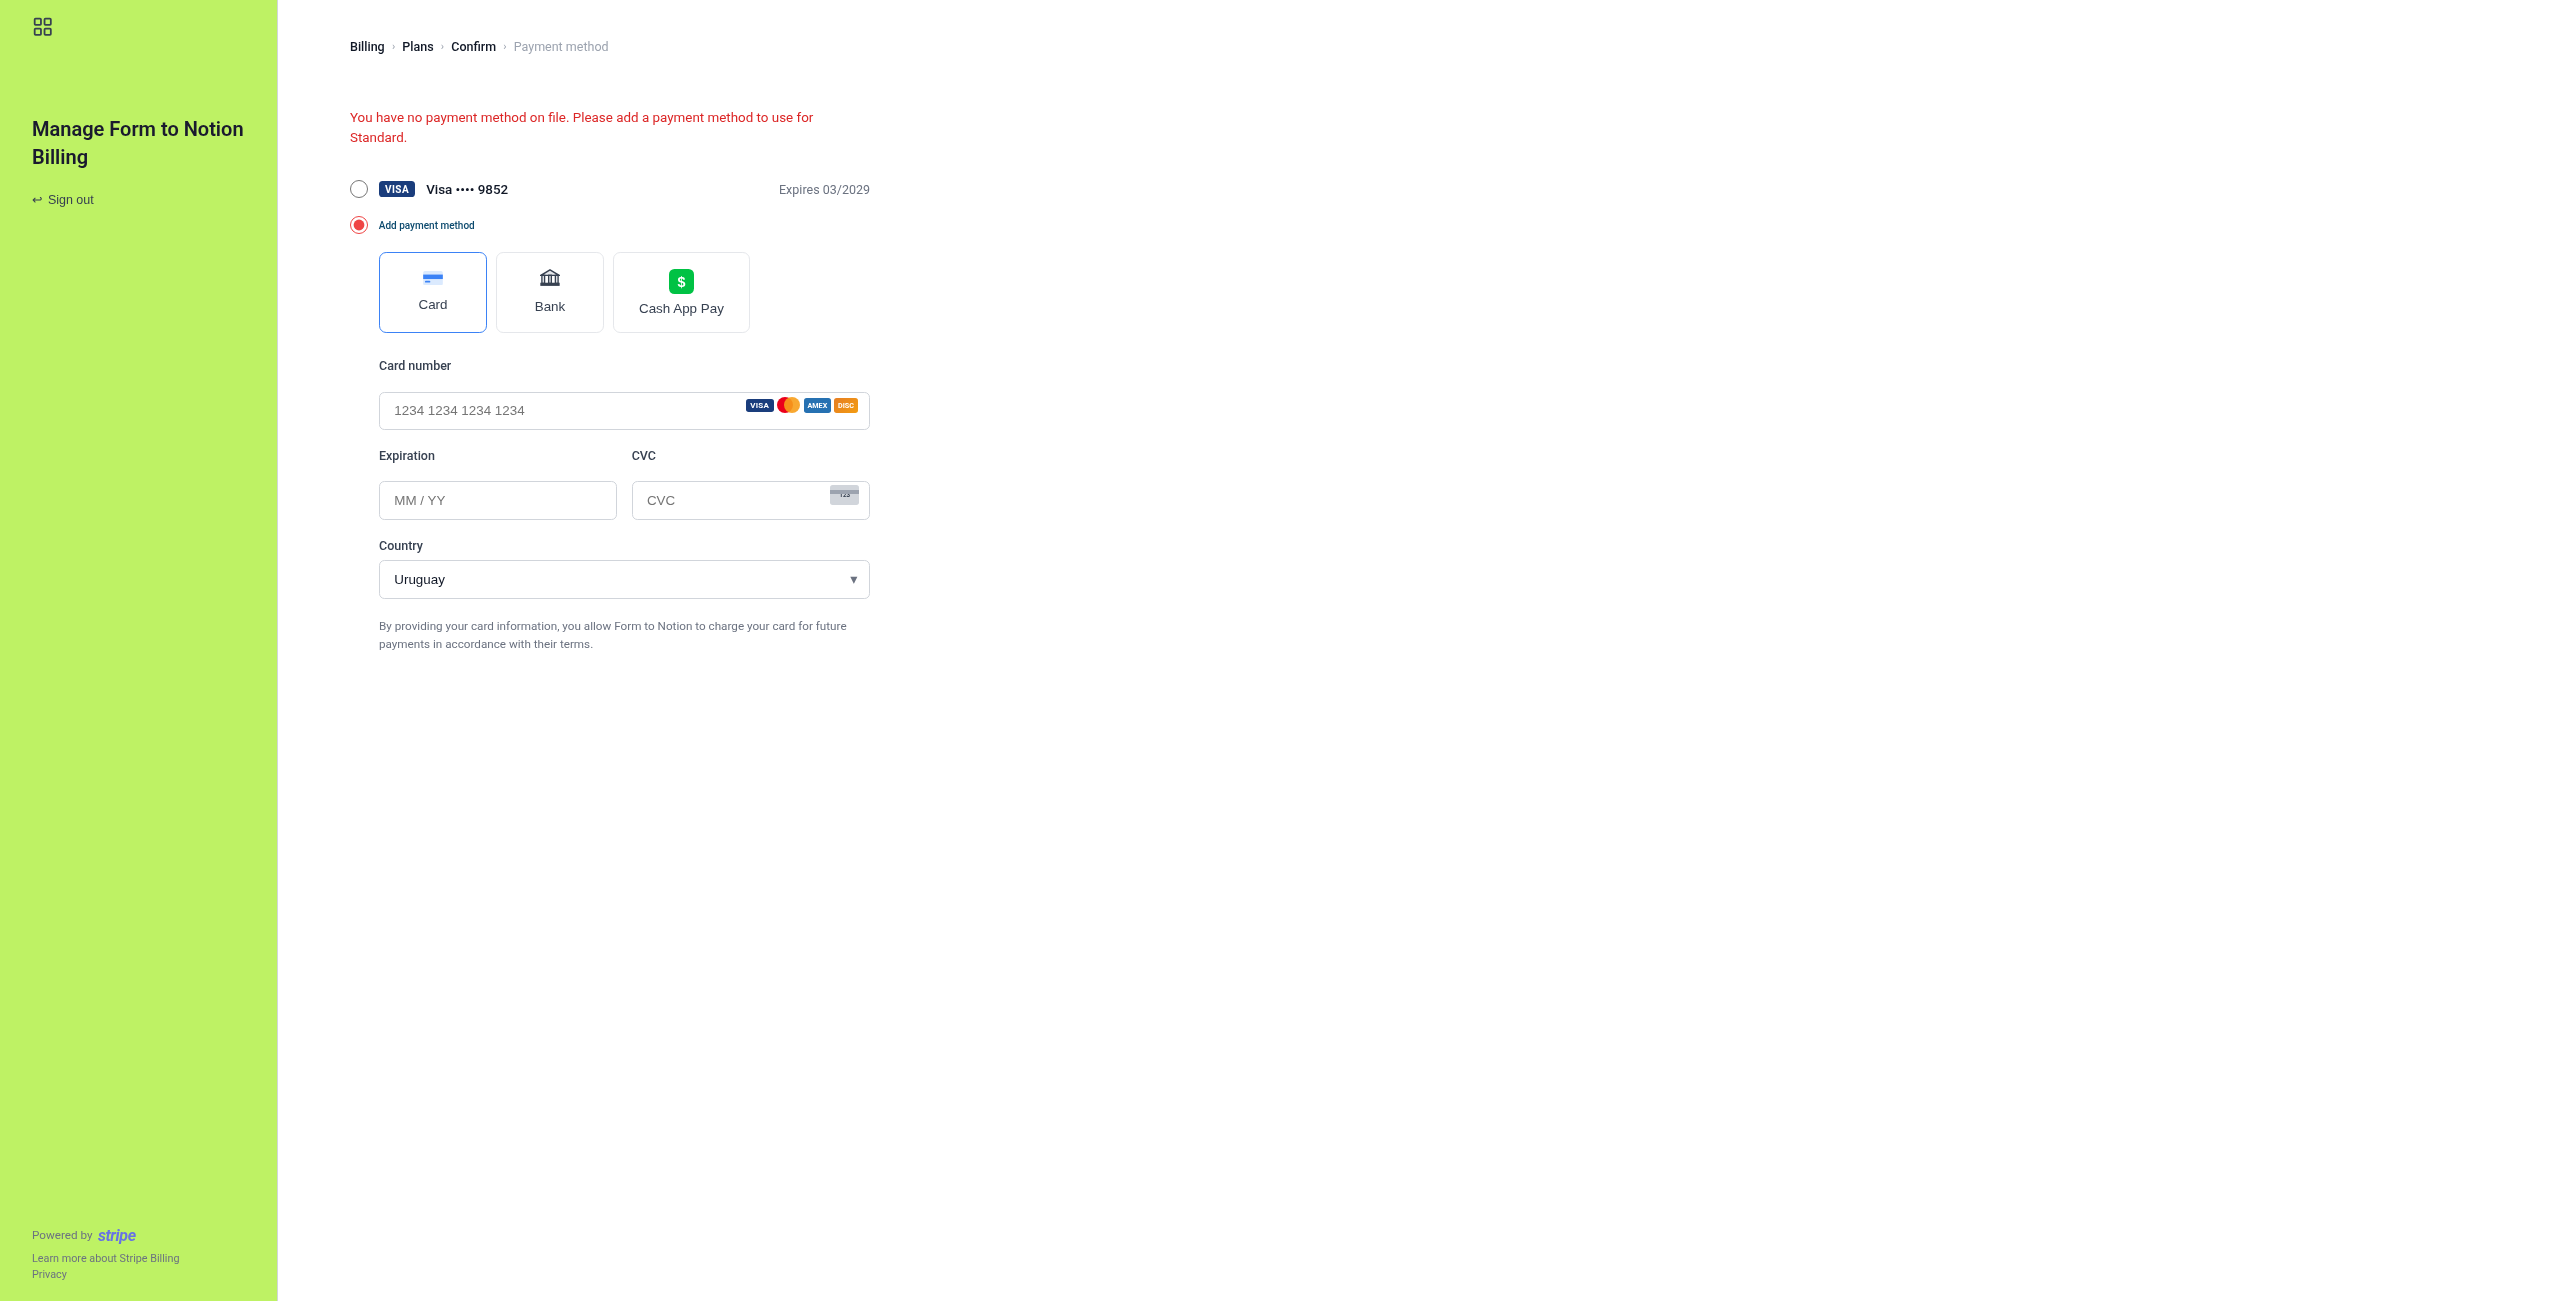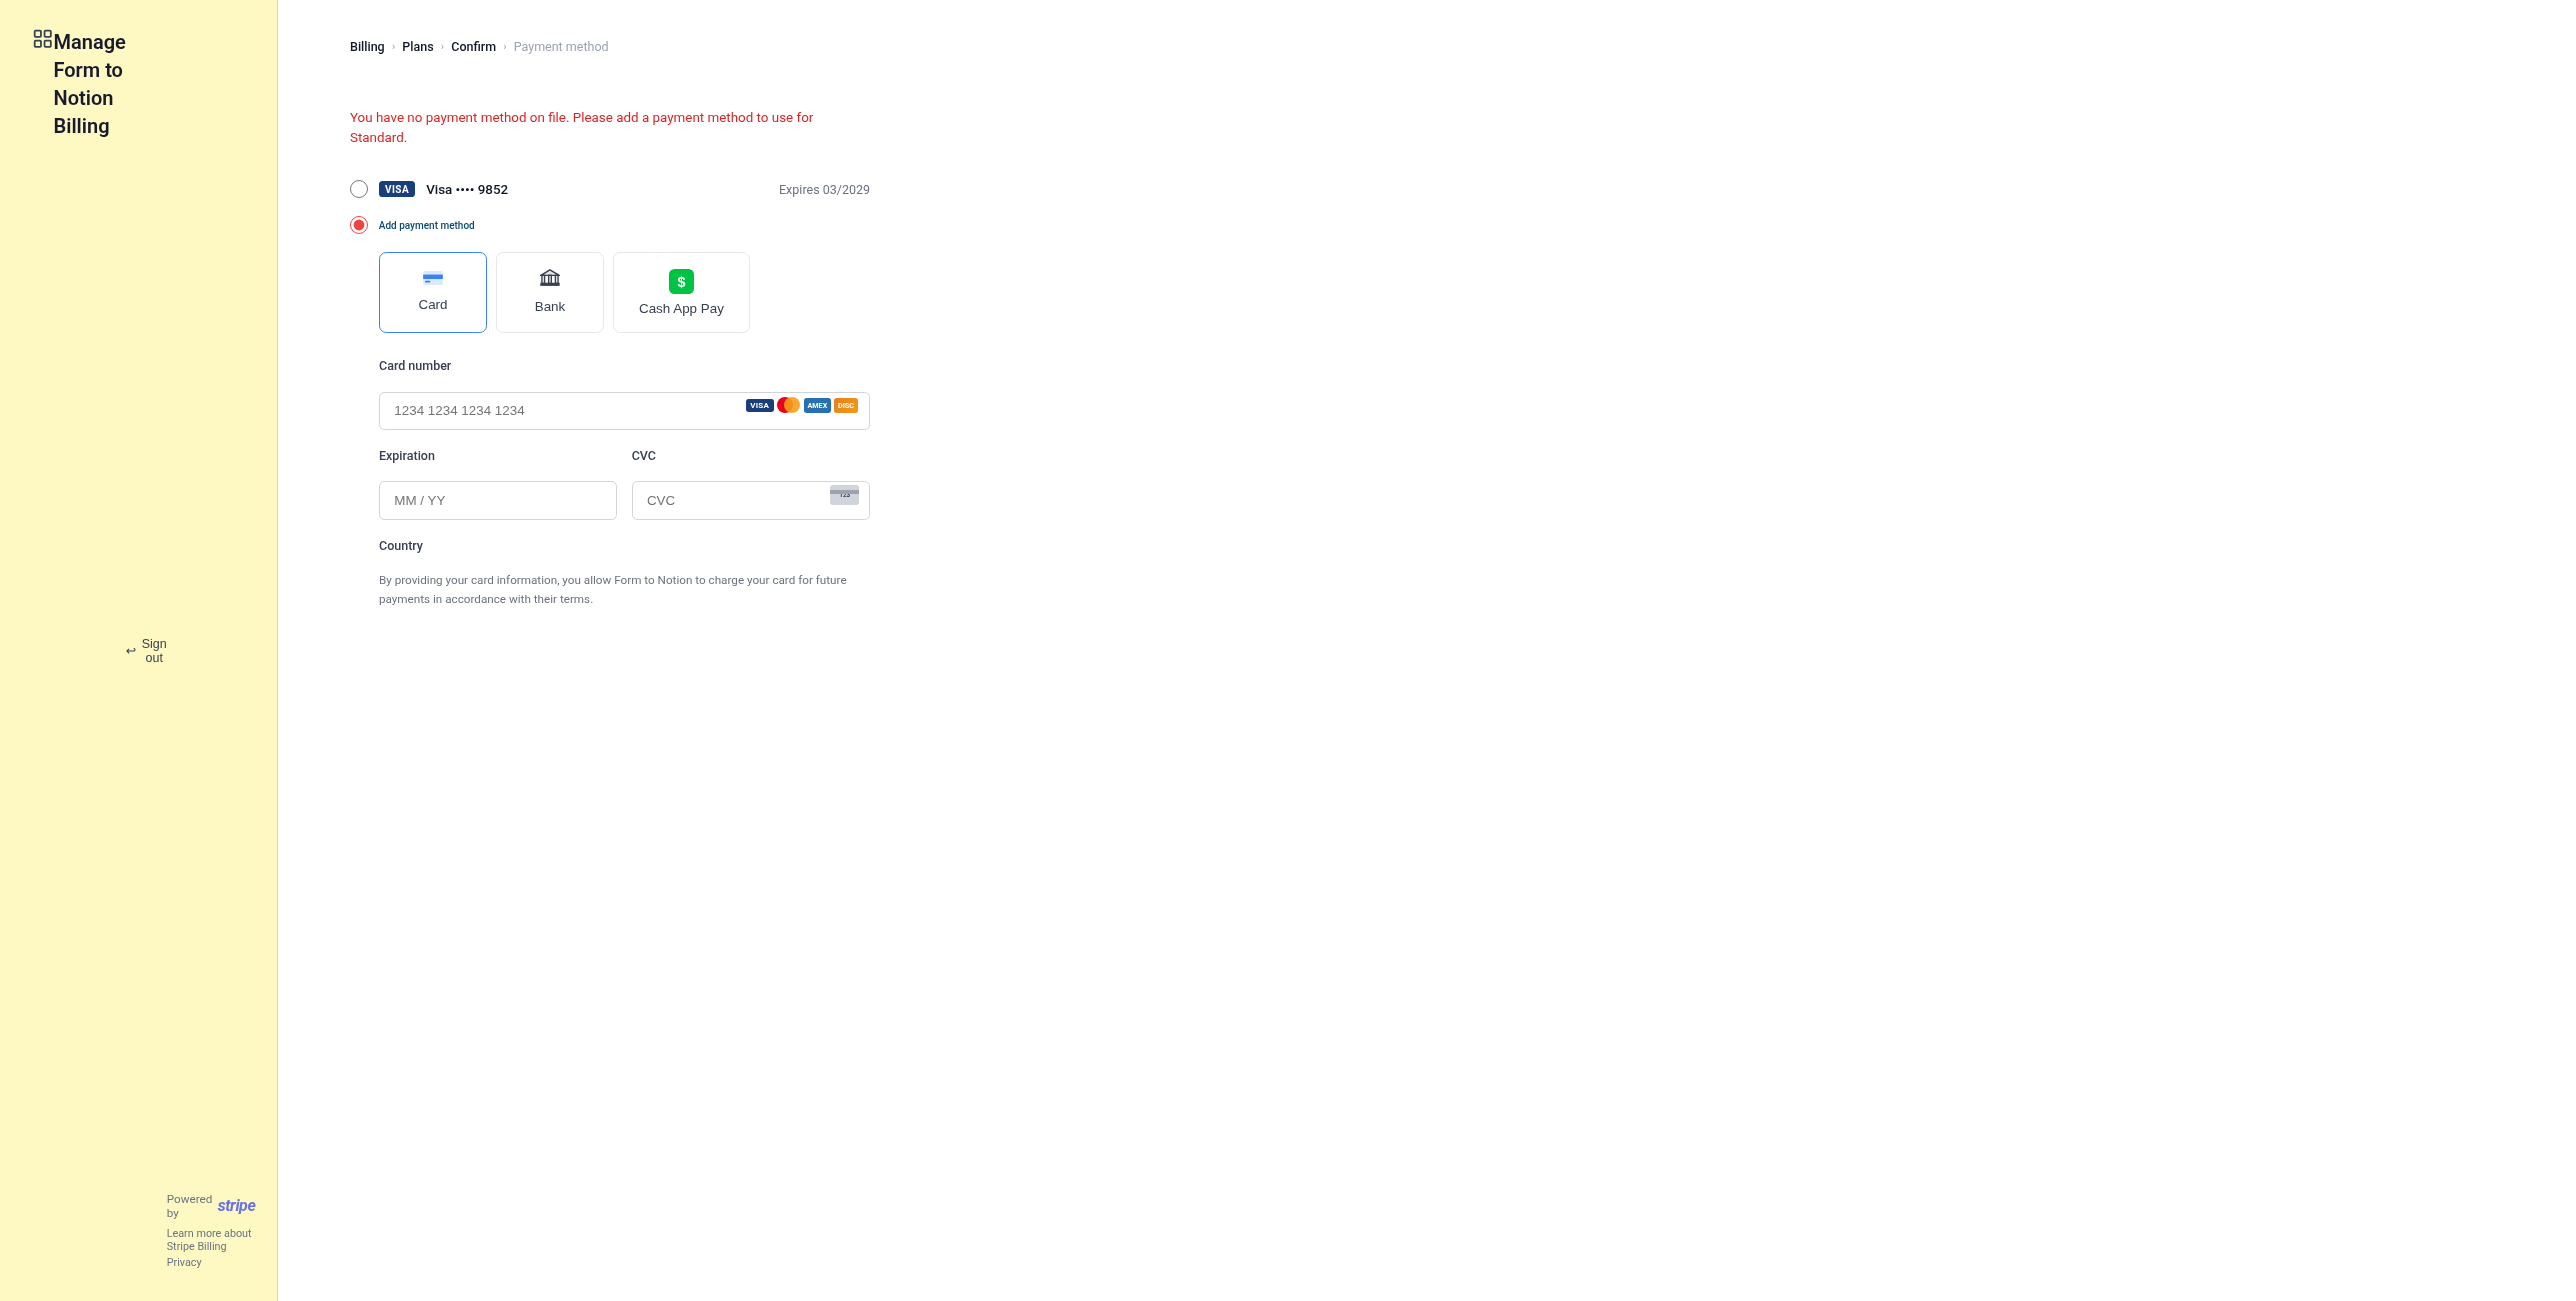--- a/index.html
+++ b/index.html
@@ -7,23 +7,24 @@
       font-family: -apple-system, BlinkMacSystemFont, 'Segoe UI', Roboto, sans-serif;
       display: flex;
       min-height: 100vh;
       background: #f0f1f4;
     }
 
     
     .sidebar {
       width: 278px;
       min-width: 278px;
-      background: #fef9c3;
-      display: flex;
-      padding: 28px 32px;
+      background: #bef264;
+      display: flex;
+      flex-direction: column;
+      padding: 16px 32px;
       position: relative;
     }
     .sidebar-icon {
       font-size: 20px;
       color: #374151;
       margin-bottom: 72px;
     }
     .sidebar-title {
       font-size: 20px;
       font-weight: 600;
@@ -506,20 +507,30 @@
             <input type="text" class="form-input" placeholder="CVC" style="">
             <div class="cvc-icon">
               <div class="cvc-card-img"></div>
             </div>
           </div>
         </div>
       </div>
 
       <div class="form-group">
         <label class="form-label">Country</label>
+        <div class="select-wrapper">
+          <select class="country-select">
+            <option>Uruguay</option>
+            <option>United States</option>
+            <option>Argentina</option>
+            <option>Brazil</option>
+            <option>Chile</option>
+          </select>
+          <span class="select-chevron">▾</span>
+        </div>
       </div>
 
       <p class="terms-text">By providing your card information, you allow Form to Notion to charge your card for future payments in accordance with their terms.</p>
 
     </div>
   </div>
 </div>
 
 
 </body></html>

